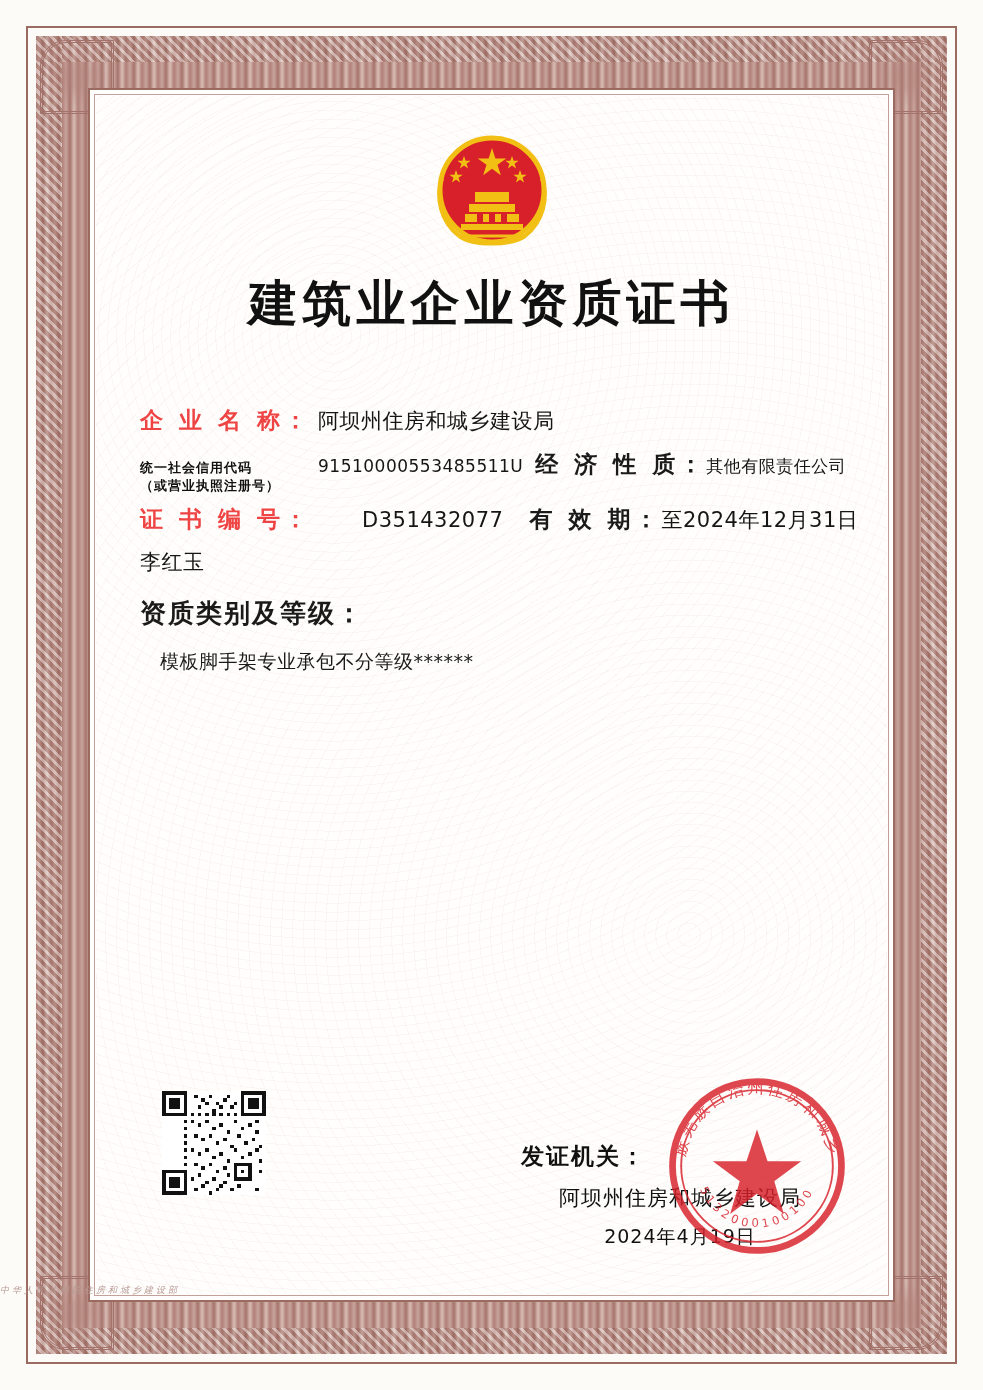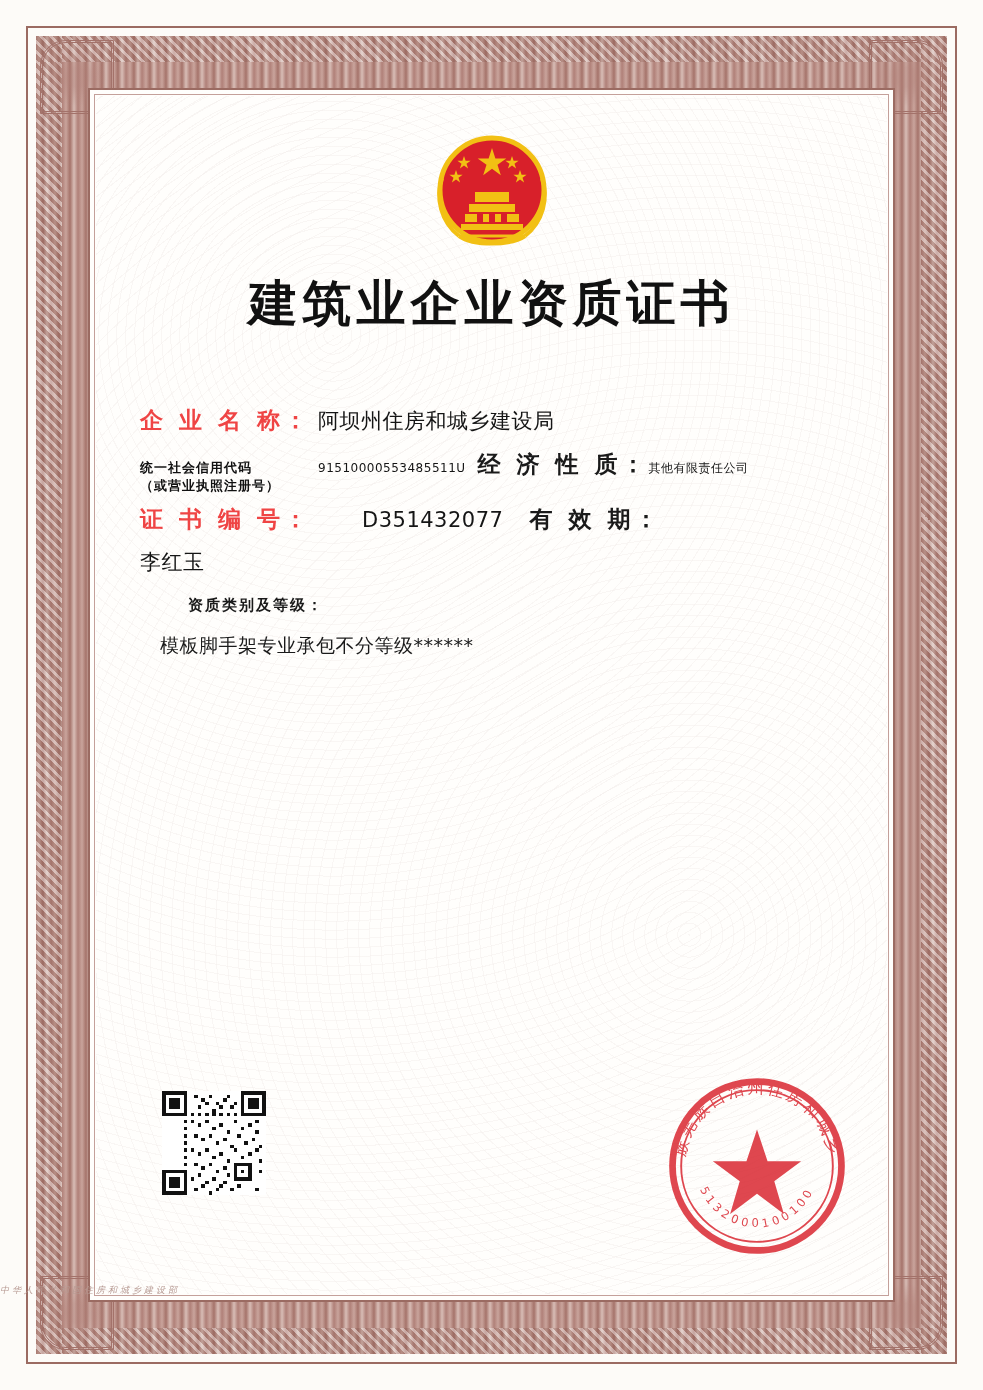--- a/index.html
+++ b/index.html
@@ -156,21 +156,21 @@
     color: #ef4444;
     white-space: nowrap;
   }
   .lbl.w1 { width: 178px; }
   .val {
     font-family: "DejaVu Sans", "Liberation Sans", sans-serif;
     font-size: 21px;
     color: #151515;
     letter-spacing: 0.5px;
   }
-  .val.small { font-size: 12px; }
+  .val.small { font-size: 17px; }
   .val.mid { font-size: 18px; }
 
   .lbl-stack {
     width: 178px;
     font-family: Liberation Sans, sans-serif;
     font-weight: bold;
     font-size: 13px;
     line-height: 1.35;
     letter-spacing: 1px;
     color: #111;
@@ -181,24 +181,23 @@
     font-family: "DejaVu Sans", "Liberation Sans", sans-serif;
     font-weight: bold;
     font-size: 23px;
     letter-spacing: 4px;
     white-space: nowrap;
   }
 
   .cat-title {
     font-family: Liberation Mono, monospace;
     font-weight: bold;
-    font-size: 15px;
+    font-size: 26px;
     letter-spacing: 2px;
     margin-top: 14px;
-    margin-left: 48px;
   }
   .cat-item {
     font-family: "DejaVu Sans", "Liberation Sans", sans-serif;
     font-size: 19px;
     margin-top: 18px;
     margin-left: 20px;
     letter-spacing: 0.5px;
   }
 
   
@@ -329,20 +328,21 @@
       </div>
       <div class="val small" style="margin-right:12px;">91510000553485511U</div>
       <div class="lbl-inline">经 济 性 质：</div>
       <div class="val small">其他有限责任公司</div>
     </div>
 
     <div class="row">
       <div class="lbl w1">证 书 编 号：</div>
       <div class="val" style="margin-right:26px;margin-left:44px;">D351432077</div>
       <div class="lbl-inline">有 效 期：</div>
+      <div class="val">至2024年12月31日</div>
     </div>
 
     <div class="row">
       <div class="val">李红玉</div>
     </div>
 
     <div class="cat-title">资质类别及等级：</div>
     <div class="cat-item">模板脚手架专业承包不分等级******</div>
   </div>
 
@@ -451,20 +451,25 @@
         <rect x="21" y="26" width="1" height="1"></rect>
           <rect x="26" y="27" width="1" height="1"></rect>
         <rect x="27" y="22" width="1" height="1"></rect>
           <rect x="27" y="19" width="1" height="1"></rect>
         <rect x="26" y="8" width="1" height="1"></rect>
           <rect x="8" y="24" width="1" height="1"></rect>
       </g>
     </svg>
   </div>
 
+  <div class="issuer">
+    <div class="line1">发证机关：</div>
+    <div class="line2">阿坝州住房和城乡建设局</div>
+    <div class="line3">2024年4月19日</div>
+  </div>
 
   <div class="seal">
     <svg viewBox="0 0 200 200" width="192" height="192">
       <defs>
         <path id="sealArc" d="M 100,100 m -76,0 a 76,76 0 1,1 152,0" fill="none"></path>
         <path id="sealArcBottom" d="M 100,100 m -64,0 a 64,64 0 1,0 128,0" fill="none"></path>
       </defs>
       <circle cx="100" cy="100" r="88" fill="none" stroke="#d8202a" stroke-width="7"></circle>
       <circle cx="100" cy="100" r="79" fill="none" stroke="#d8202a" stroke-width="2"></circle>
       <text font-family="'DejaVu Sans','Liberation Sans',sans-serif" font-size="17" fill="#d8202a" letter-spacing="3">

